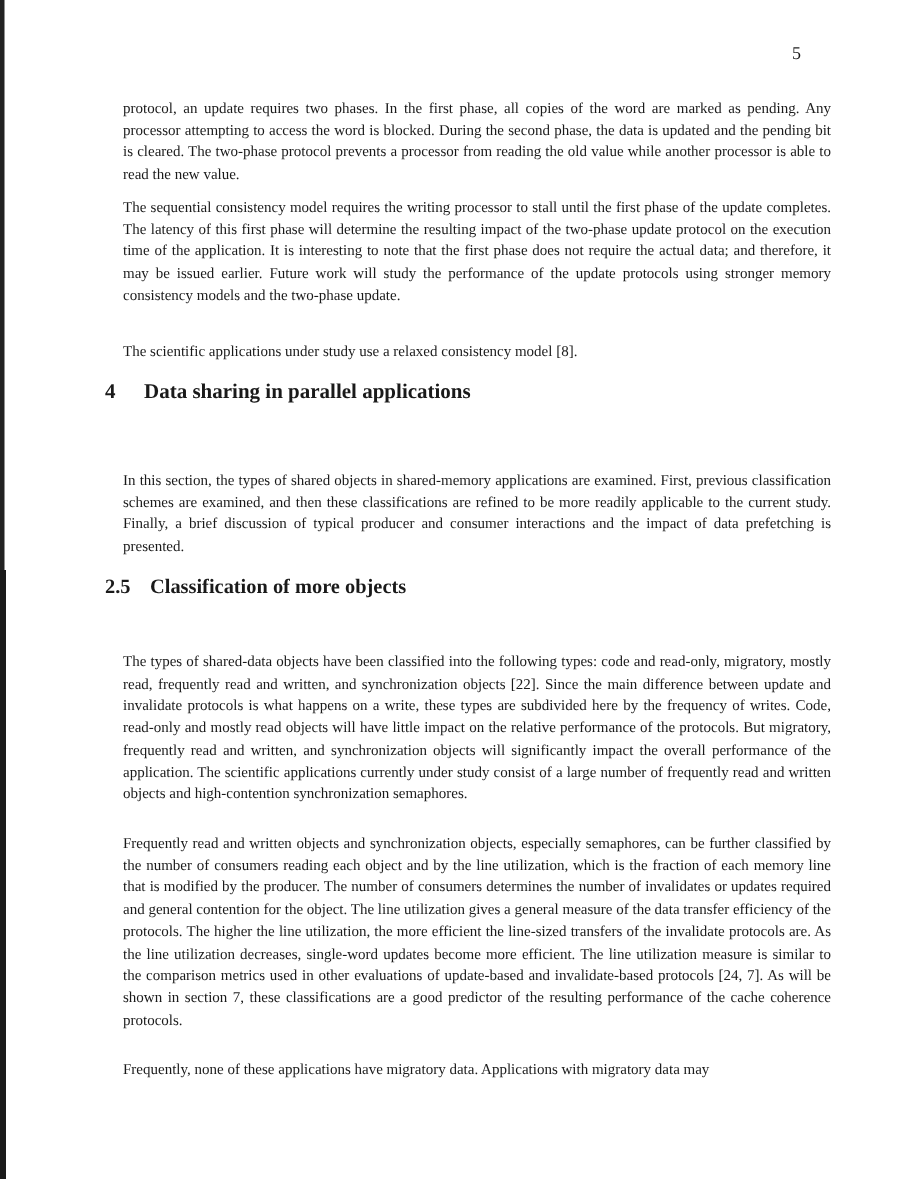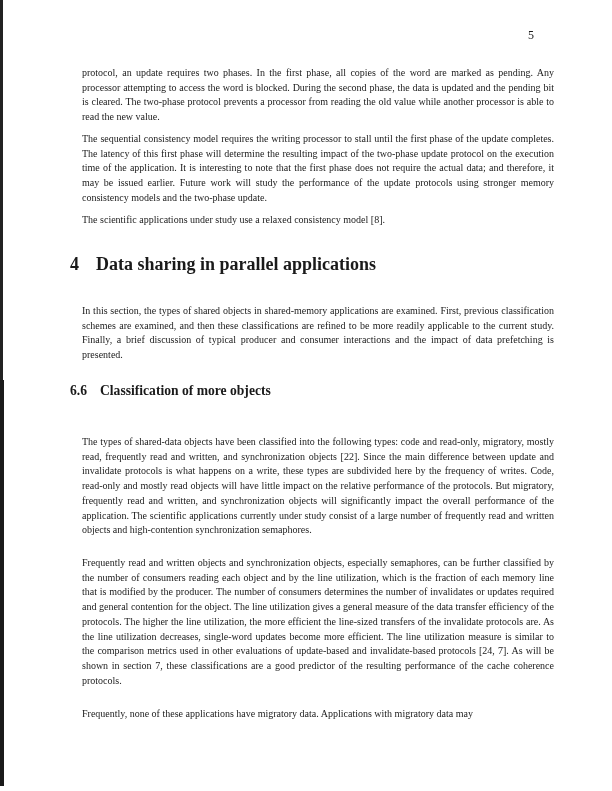--- a/index.html
+++ b/index.html
@@ -3,45 +3,45 @@
 <meta charset="utf-8">
 <style>
   html, body { margin: 0; padding: 0; background: #ffffff; }
   body { width: 612px; height: 791px; position: relative; overflow: hidden;
          font-family: "Liberation Serif", "DejaVu Serif", serif; color: #1a1a1a; }
   .left-bar { position: absolute; left: 0; top: 0; width: 3px; height: 786px; background: #222; }
   .left-bar::after { content: ""; position: absolute; left: 0; top: 380px; width: 4px; height: 406px; background: #1a1a1a; }
   .page-num { position: absolute; top: 28px; left: 528px; font-size: 12px; }
   .para { position: absolute; left: 70px; width: 472px; font-size: 10px; line-height: 14.7px;
           text-align: justify; margin: 12px; }
-  .h1 { position: absolute; left: 70px; top: 254px; font-size: 18px; font-weight: bold; margin: 0; white-space: nowrap; }
+  .h1 { position: absolute; left: 70px; top: 254px; font-size: 14px; font-weight: bold; margin: 0; white-space: nowrap; }
   .h2 { position: absolute; left: 70px; top: 383px; font-size: 13.6px; font-weight: bold; margin: 0; white-space: nowrap; }
   .num1 { display: inline-block; width: 26px; }
   .num2 { display: inline-block; width: 30px; }
 </style>
 </head>
 <body>
 
 <div class="left-bar"></div>
 
 <div class="page-num">5</div>
 
 <p class="para" style="top:54px;">protocol, an update requires two phases. In the first phase, all copies of the word are marked as pending. Any processor attempting to access the word is blocked. During the second phase, the data is updated and the pending bit is cleared. The two-phase protocol prevents a processor from reading the old value while another processor is able to read the new value.</p>
 
 <p class="para" style="top:120px;">The sequential consistency model requires the writing processor to stall until the first phase of the update completes. The latency of this first phase will determine the resulting impact of the two-phase update protocol on the execution time of the application. It is interesting to note that the first phase does not require the actual data; and therefore, it may be issued earlier. Future work will study the performance of the update protocols using stronger memory consistency models and the two-phase update.</p>
 
-<p class="para" style="top:201px;">The scientific applications under study use a relaxed consistency model [8].</p>
+<p class="para" style="top:216px;">The scientific applications under study use a relaxed consistency model [8].</p>
 
 <h2 class="h1">
   <span class="num1">4</span><span>Data sharing in parallel applications</span>
 </h2>
 
-<p class="para" style="top:292px;">In this section, the types of shared objects in shared-memory applications are examined. First, previous classification schemes are examined, and then these classifications are refined to be more readily applicable to the current study. Finally, a brief discussion of typical producer and consumer interactions and the impact of data prefetching is presented.</p>
+<p class="para" style="top:302px;">In this section, the types of shared objects in shared-memory applications are examined. First, previous classification schemes are examined, and then these classifications are refined to be more readily applicable to the current study. Finally, a brief discussion of typical producer and consumer interactions and the impact of data prefetching is presented.</p>
 
 <h3 class="h2">
-  <span class="num2">6.6</span><span>Classification of more objects</span>
+  <span class="num2">2.5</span><span>Classification of more objects</span>
 </h3>
 
 <p class="para" style="top:423px;">The types of shared-data objects have been classified into the following types: code and read-only, migratory, mostly read, frequently read and written, and synchronization objects [22]. Since the main difference between update and invalidate protocols is what happens on a write, these types are subdivided here by the frequency of writes. Code, read-only and mostly read objects will have little impact on the relative performance of the protocols. But migratory, frequently read and written, and synchronization objects will significantly impact the overall performance of the application. The scientific applications currently under study consist of a large number of frequently read and written objects and high-contention synchronization semaphores.</p>
 
 <p class="para" style="top:544px;">Frequently read and written objects and synchronization objects, especially semaphores, can be further classified by the number of consumers reading each object and by the line utilization, which is the fraction of each memory line that is modified by the producer. The number of consumers determines the number of invalidates or updates required and general contention for the object. The line utilization gives a general measure of the data transfer efficiency of the protocols. The higher the line utilization, the more efficient the line-sized transfers of the invalidate protocols are. As the line utilization decreases, single-word updates become more efficient. The line utilization measure is similar to the comparison metrics used in other evaluations of update-based and invalidate-based protocols [24, 7]. As will be shown in section 7, these classifications are a good predictor of the resulting performance of the cache coherence protocols.</p>
 
 <p class="para" style="top:695px;">Frequently, none of these applications have migratory data. Applications with migratory data may</p>
 
 </body></html>

